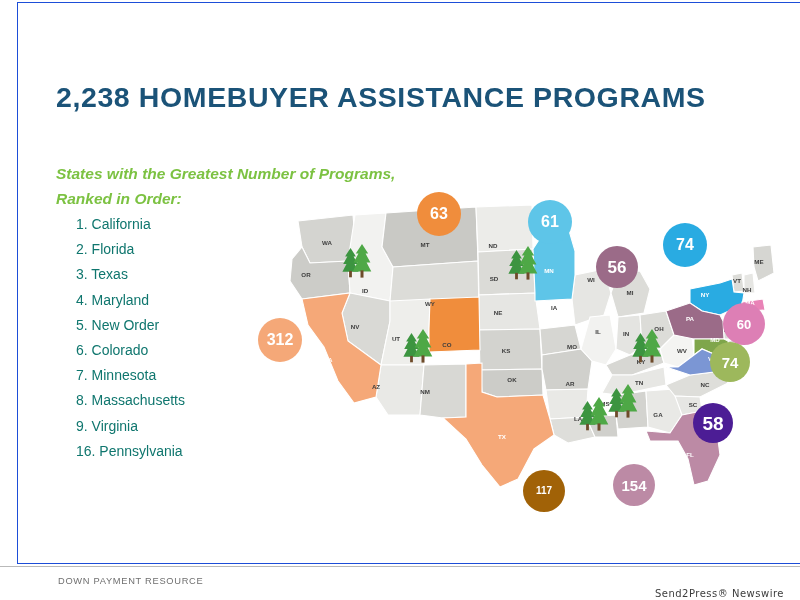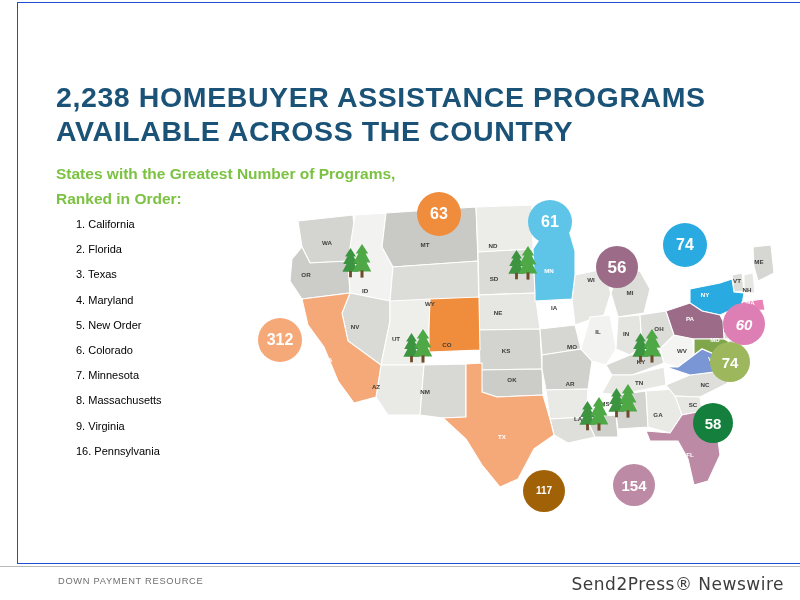--- a/index.html
+++ b/index.html
@@ -48,35 +48,36 @@
   
   .subhead {
     position: absolute;
     left: 38px;
     top: 145px;
     width: 470px;
     color: #7cc242;
     font-size: 15.5px;
     font-weight: bold;
     line-height: 25px;
+    font-style: italic;
   }
   .subhead .l2 { display: block; }
   
   .ranked-list {
     position: absolute;
     left: 58px;
     top: 209px;
     margin: 0;
     padding: 0;
     list-style: none;
     width: 210px;
   }
   .ranked-list li {
-    color: #000000;
-    font-size: 11px;
+    color: #0f766e;
+    font-size: 14px;
     line-height: 25.2px;
     white-space: nowrap;
   }
   .ranked-list li .rank { display: inline; }
   .ranked-list li .state { display: inline; }
   
   .map-wrap {
     position: absolute;
     left: 232px;
     top: 186px;
@@ -121,37 +122,36 @@
     top: 9px;
     color: #6f6f6f;
     font-size: 9.3px;
     letter-spacing: 0.7px;
     text-transform: uppercase;
     padding-left: 42px;
   }
   .footer-right {
     position: absolute;
     right: 16px;
-    top: 7px;
+    top: 21px;
     color: #3c3c3c;
-    font-size: 17px;
+    font-size: 10px;
     letter-spacing: 0.5px;
     font-family: "DejaVu Sans", sans-serif;
   }
 </style>
 </head>
 <body>
 
 <div id="infographic">
 
   <div class="card">
 
     <h1 class="headline">
       <span class="l1">2,238 Homebuyer Assistance Programs</span>
-      <span class="l2">Available Across the Country</span>
     </h1>
 
     <h2 class="subhead">
       <span class="l1">States with the Greatest Number of Programs,</span>
       <span class="l2">Ranked in Order:</span>
     </h2>
 
     <ul class="ranked-list" id="ranked-list">
         <li><span class="rank">1.</span><span class="state"> California</span></li>
         <li><span class="rank">2.</span><span class="state"> Florida</span></li>
@@ -344,24 +344,24 @@
             </g>
           </g>
       </svg>
     </div>
 
     <div id="bubble-layer">
         <div class="bubble" style="left: 399px; top: 189px; width: 44px; height: 44px; background: rgb(240, 141, 60); font-size: 16px;">63</div>
         <div class="bubble" style="left: 510px; top: 197px; width: 44px; height: 44px; background: rgb(94, 197, 232); font-size: 16px;">61</div>
         <div class="bubble" style="left: 645px; top: 220px; width: 44px; height: 44px; background: rgb(41, 171, 226); font-size: 16px;">74</div>
         <div class="bubble" style="left: 578px; top: 243px; width: 42px; height: 42px; background: rgb(155, 107, 136); font-size: 17px;">56</div>
-        <div class="bubble" style="left: 705px; top: 300px; width: 42px; height: 42px; background: rgb(221, 127, 181); font-size: 15px; font-style: italic;">60</div>
+        <div class="bubble" style="left: 705px; top: 300px; width: 42px; height: 42px; background: rgb(221, 127, 181); font-size: 13px;">60</div>
         <div class="bubble" style="left: 692px; top: 339px; width: 40px; height: 40px; background: rgb(157, 184, 92); font-size: 15px;">74</div>
         <div class="bubble" style="left: 240px; top: 315px; width: 44px; height: 44px; background: rgb(245, 168, 120); font-size: 16px;">312</div>
-        <div class="bubble" style="left: 675px; top: 400px; width: 40px; height: 40px; background: #15803d; font-size: 15px;">58</div>
+        <div class="bubble" style="left: 675px; top: 400px; width: 40px; height: 40px; background: #4c1d95; font-size: 19px;">58</div>
         <div class="bubble" style="left: 595px; top: 461px; width: 42px; height: 42px; background: rgb(188, 138, 165); font-size: 15px;">154</div>
         <div class="bubble" style="left: 505px; top: 467px; width: 42px; height: 42px; background: #a16207; font-size: 10px;">117</div>
       </div>
 
   </div>
 
   <div class="footer">
     <div class="footer-left">Down Payment Resource</div>
     <div class="footer-right">Send2Press® Newswire</div>
   </div>

